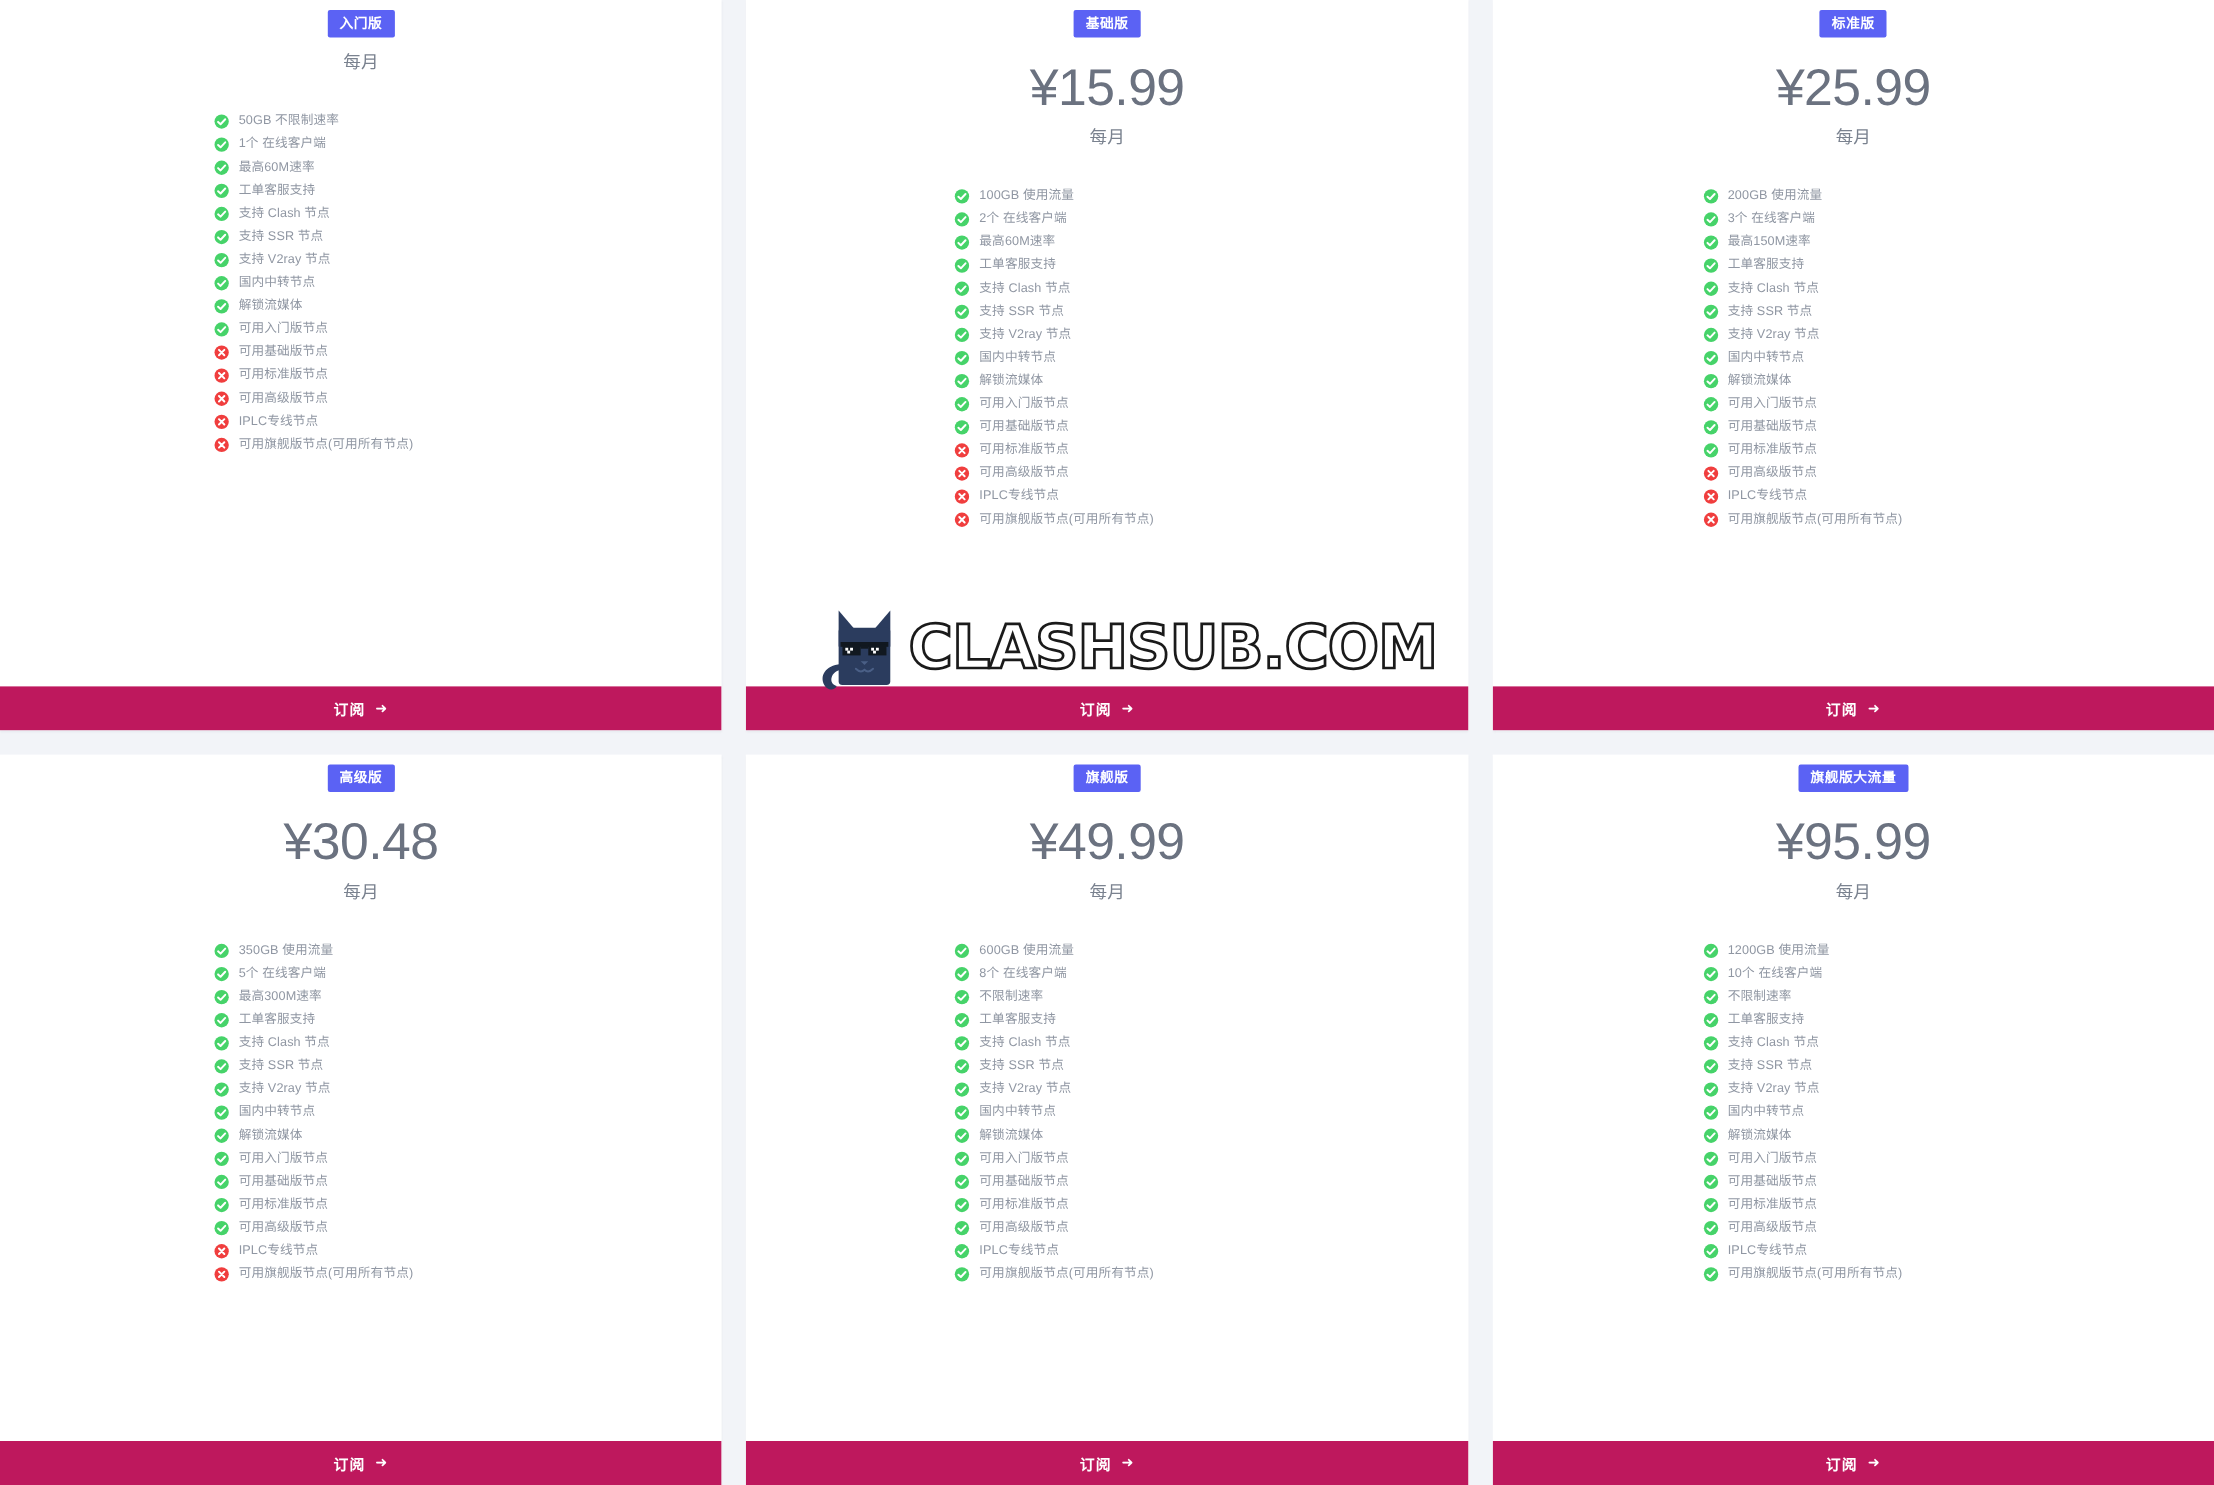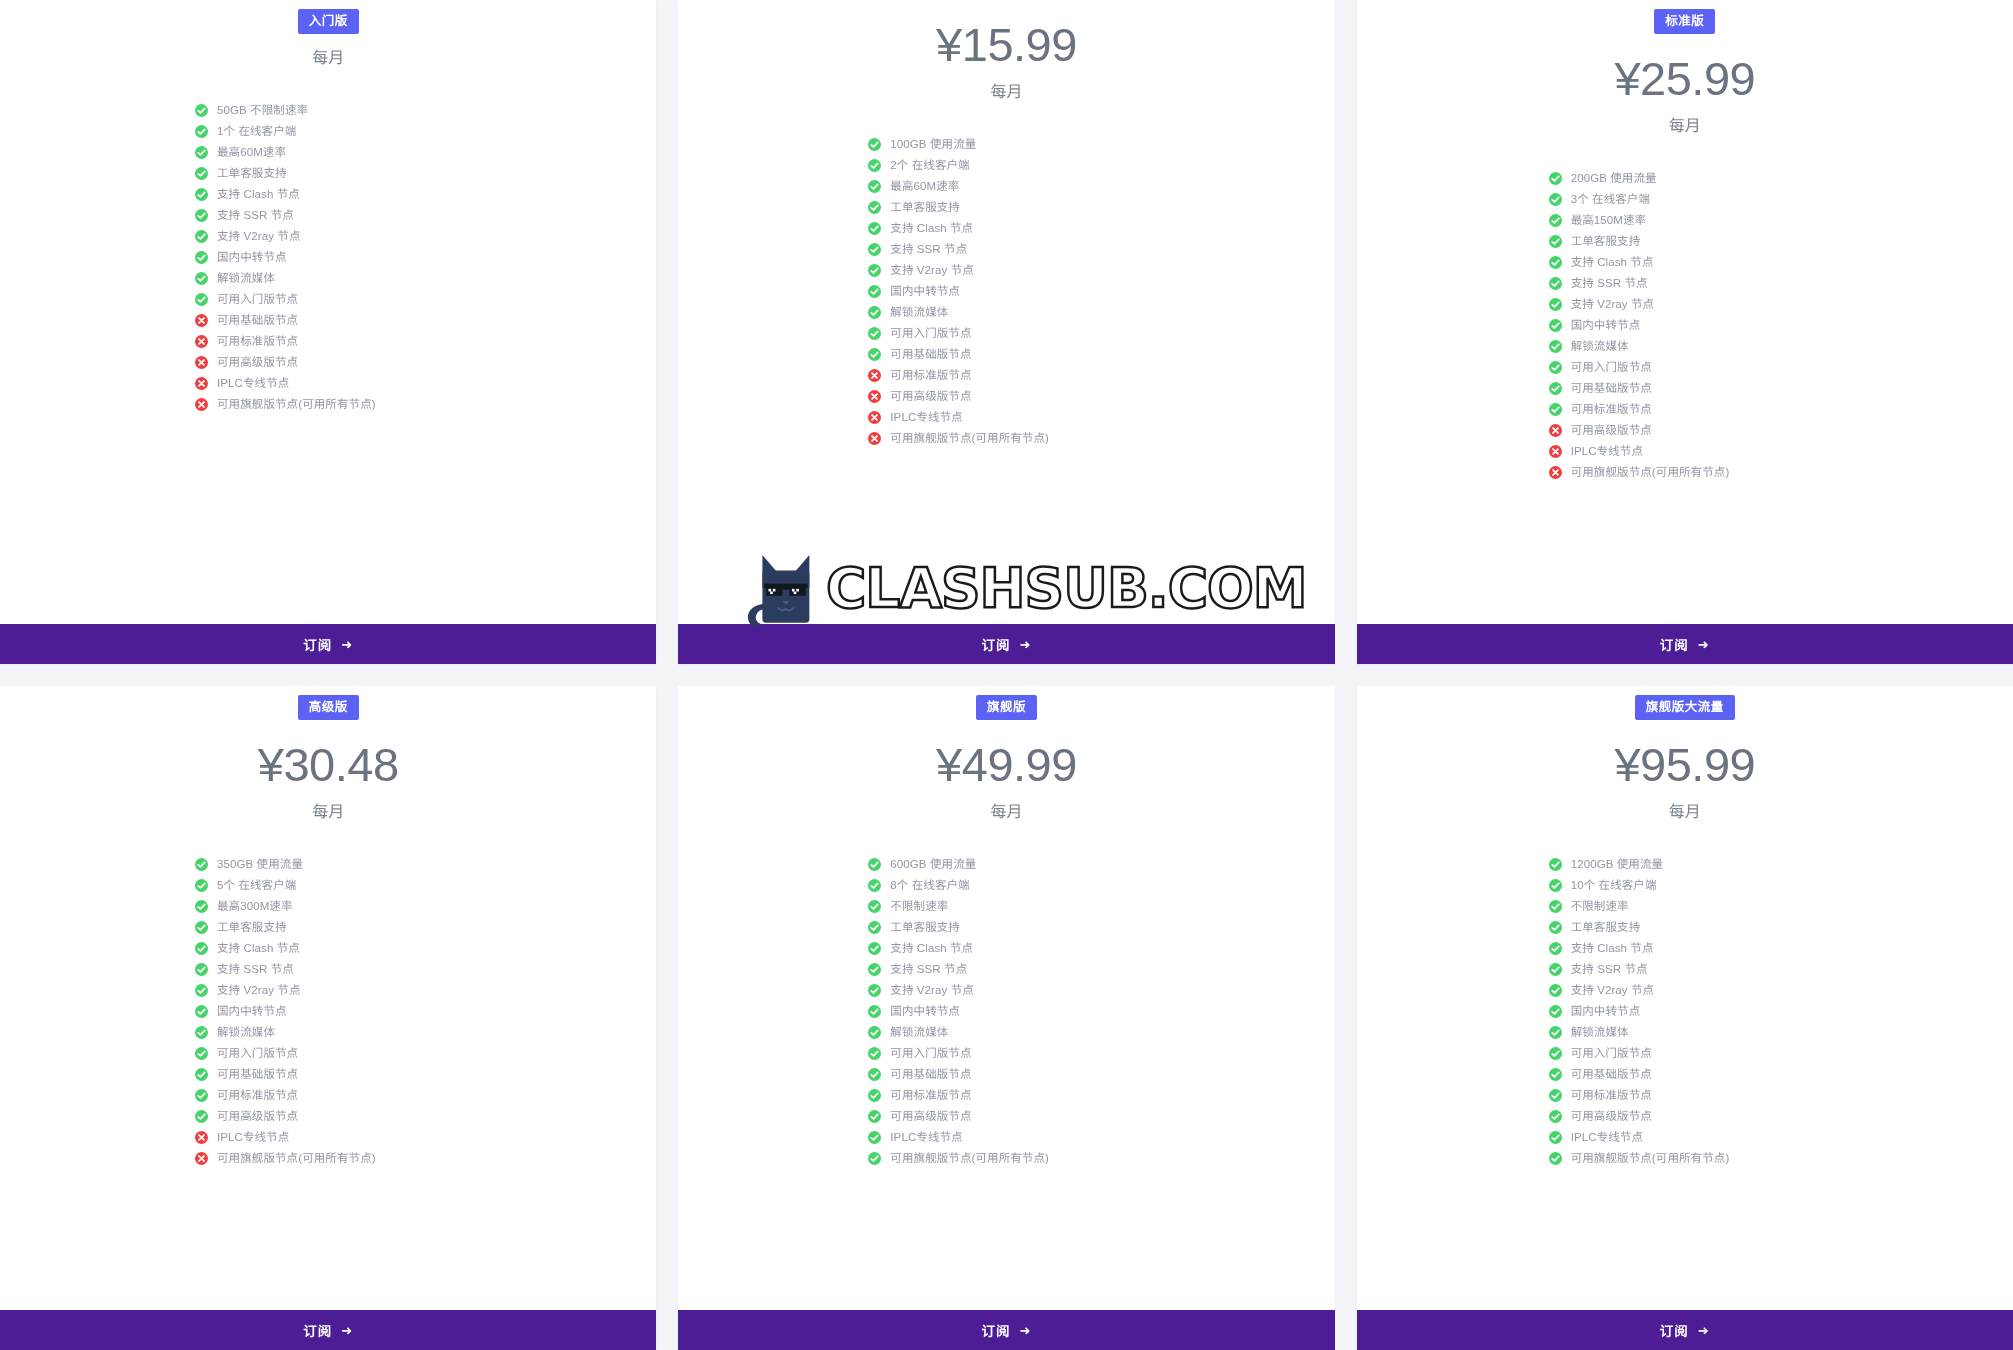--- a/index.html
+++ b/index.html
@@ -115,21 +115,21 @@
 
   .flabel {
     font-size: 11.5px;
     color: #9097a3;
     line-height: 1;
     white-space: nowrap;
     letter-spacing: 0.1px;
   }
 
   .cta {
-    background: #4c1d95;
+    background: #be185d;
     color: #ffffff;
     border: none;
     width: 100%;
     height: 40px;
     font-family: inherit;
     font-size: 13.5px;
     font-weight: bold;
     letter-spacing: 1px;
     cursor: pointer;
     display: flex;
@@ -299,20 +299,23 @@
             </span>
             <span class="flabel">可用旗舰版节点(可用所有节点)</span>
           </li>
         </ul>
         <button class="cta">
           <span>订阅</span>
           <span class="arrow">➜</span>
         </button>
       </div>
       <div class="card col2">
+        <div class="badge-row">
+          <span class="badge">基础版</span>
+        </div>
         <div class="price">¥15.99</div>
         <div class="period">每月</div>
         <ul class="features">
           <li class="feature">
             <span class="ficon yes">
               <svg viewBox="0 0 16 16" width="13" height="13">
                 <path d="M4 8.4 L6.8 11 L12 5.4" stroke="#ffffff" stroke-width="2.2" fill="none" stroke-linecap="round" stroke-linejoin="round"></path>
               </svg>
             </span>
             <span class="flabel">100GB 使用流量</span>

